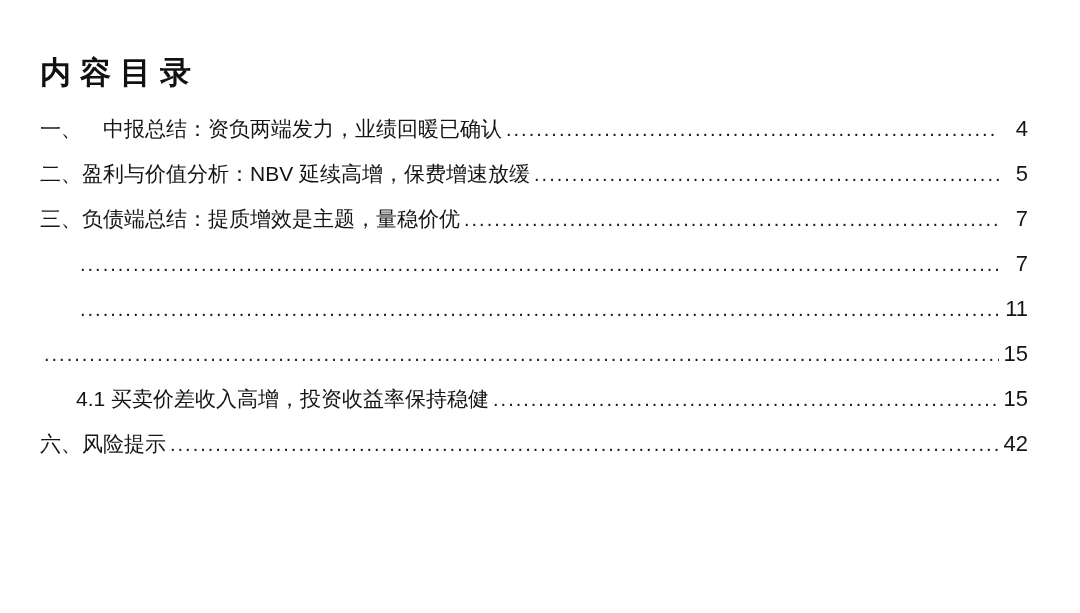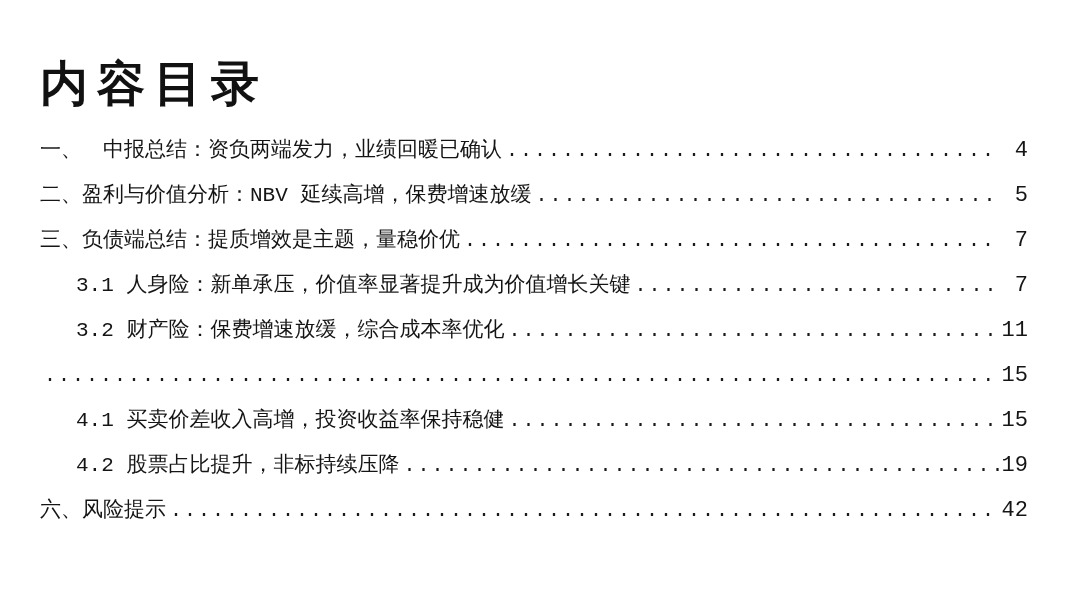--- a/index.html
+++ b/index.html
@@ -13,28 +13,27 @@
     height: 613px;
     background: #ffffff;
     box-sizing: border-box;
     font-family: "Liberation Sans", sans-serif;
     color: #141414;
     overflow: hidden;
   }
   .doc-title {
     margin: 52px 0 0 40px;
     font-family: "Liberation Serif", serif;
-    font-size: 48px;
+    font-size: 31px;
     font-weight: bold;
     letter-spacing: 9px;
     color: #111111;
   }
   .toc {
     margin: 12px 52px 0 40px;
-    font-family: Liberation Mono, monospace;
   }
   .toc-row {
     display: flex;
     align-items: center;
     height: 45px;
     font-size: 21px;
     line-height: 45px;
     color: #151515;
   }
   .toc-row.level-2 {
@@ -84,47 +83,40 @@
       <span class="toc-page">5</span>
     </div>
 
     <div class="toc-row level-1">
       <span class="toc-text">三、负债端总结：提质增效是主题，量稳价优</span>
       <span class="toc-dots"></span>
       <span class="toc-page">7</span>
     </div>
 
     <div class="toc-row level-2">
-      <span class="toc-text">3.1 人身险：新单承压，价值率显著提升成为价值增长关键</span>
       <span class="toc-dots"></span>
       <span class="toc-page">7</span>
     </div>
 
     <div class="toc-row level-2">
-      <span class="toc-text">3.2 财产险：保费增速放缓，综合成本率优化</span>
       <span class="toc-dots"></span>
       <span class="toc-page">11</span>
     </div>
 
     <div class="toc-row level-1">
       <span class="toc-dots"></span>
       <span class="toc-page">15</span>
     </div>
 
     <div class="toc-row level-2">
       <span class="toc-text">4.1 买卖价差收入高增，投资收益率保持稳健</span>
       <span class="toc-dots"></span>
       <span class="toc-page">15</span>
     </div>
 
-    <div class="toc-row level-2">
-      <span class="toc-text">4.2 股票占比提升，非标持续压降</span>
-      <span class="toc-dots"></span>
-      <span class="toc-page">19</span>
-    </div>
 
 
     <div class="toc-row level-1">
       <span class="toc-text">六、风险提示</span>
       <span class="toc-dots"></span>
       <span class="toc-page">42</span>
     </div>
 
   </div>
 </div>

